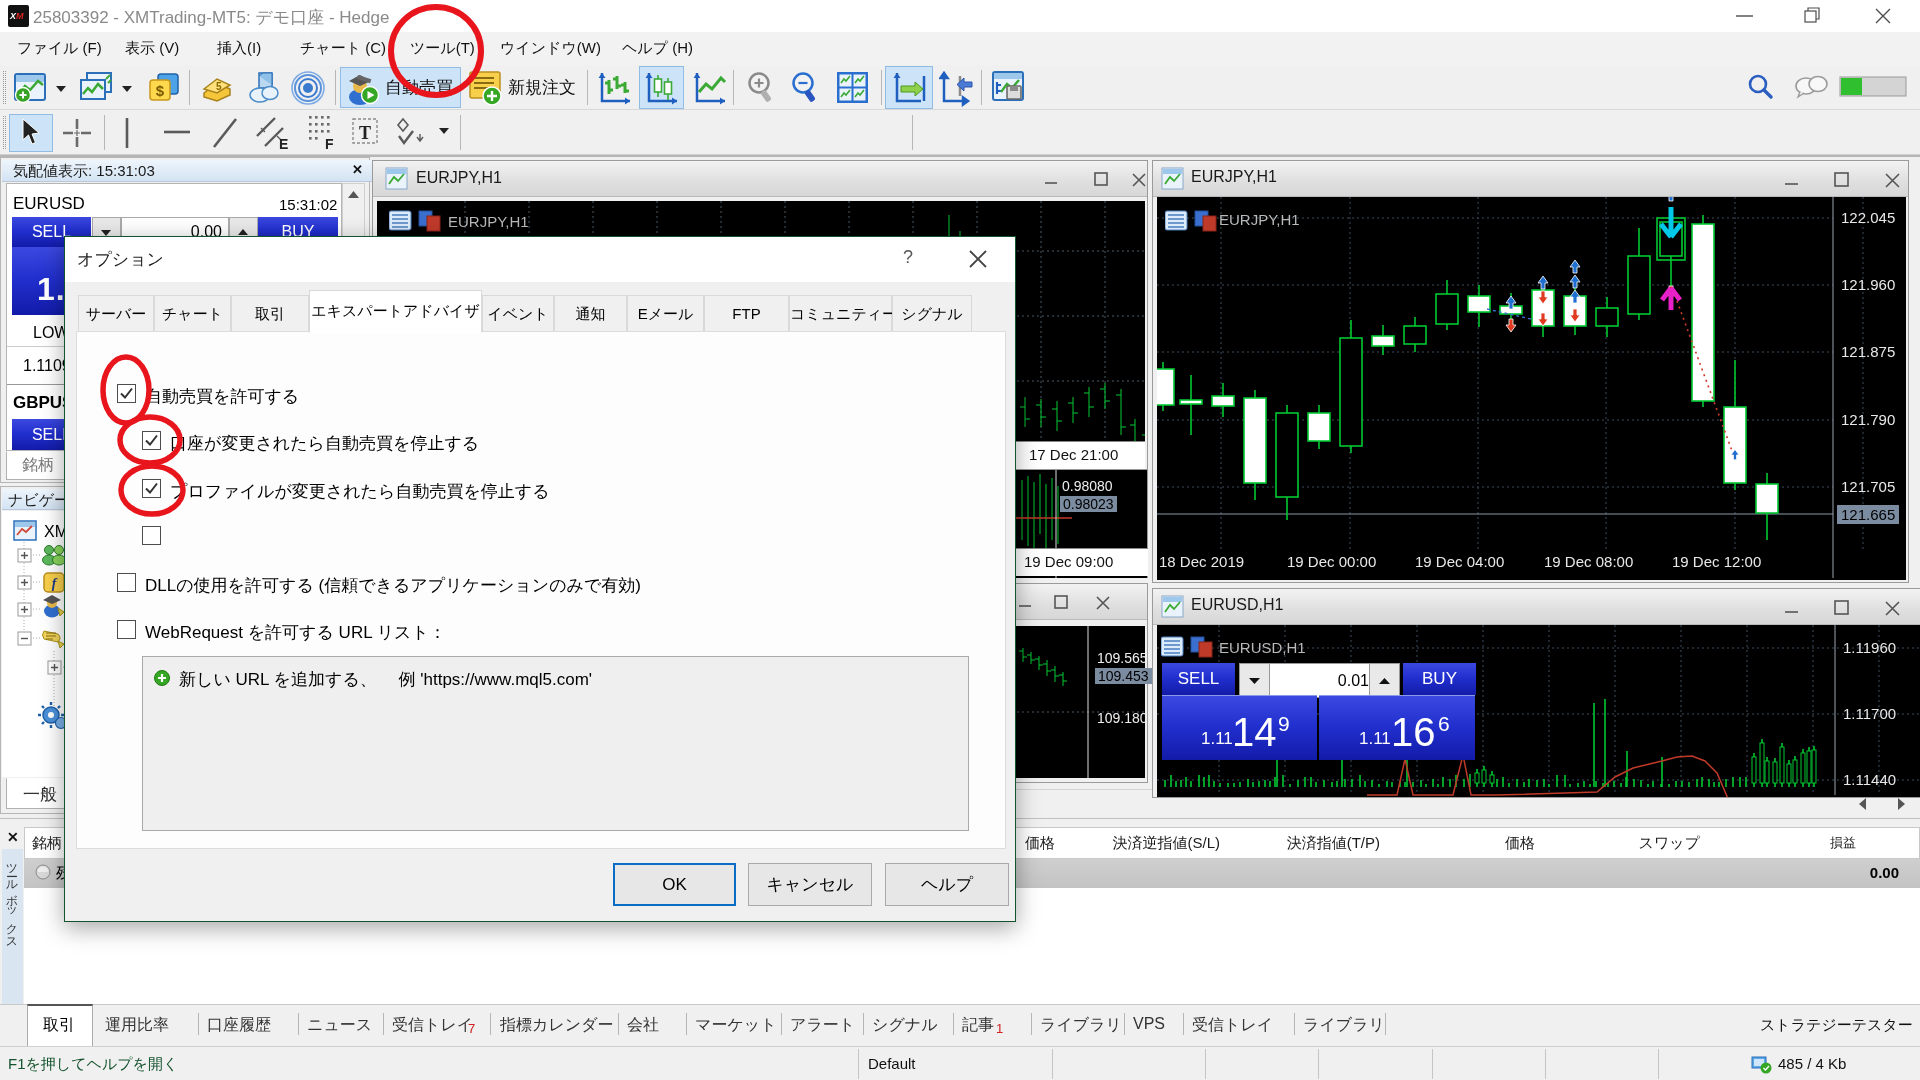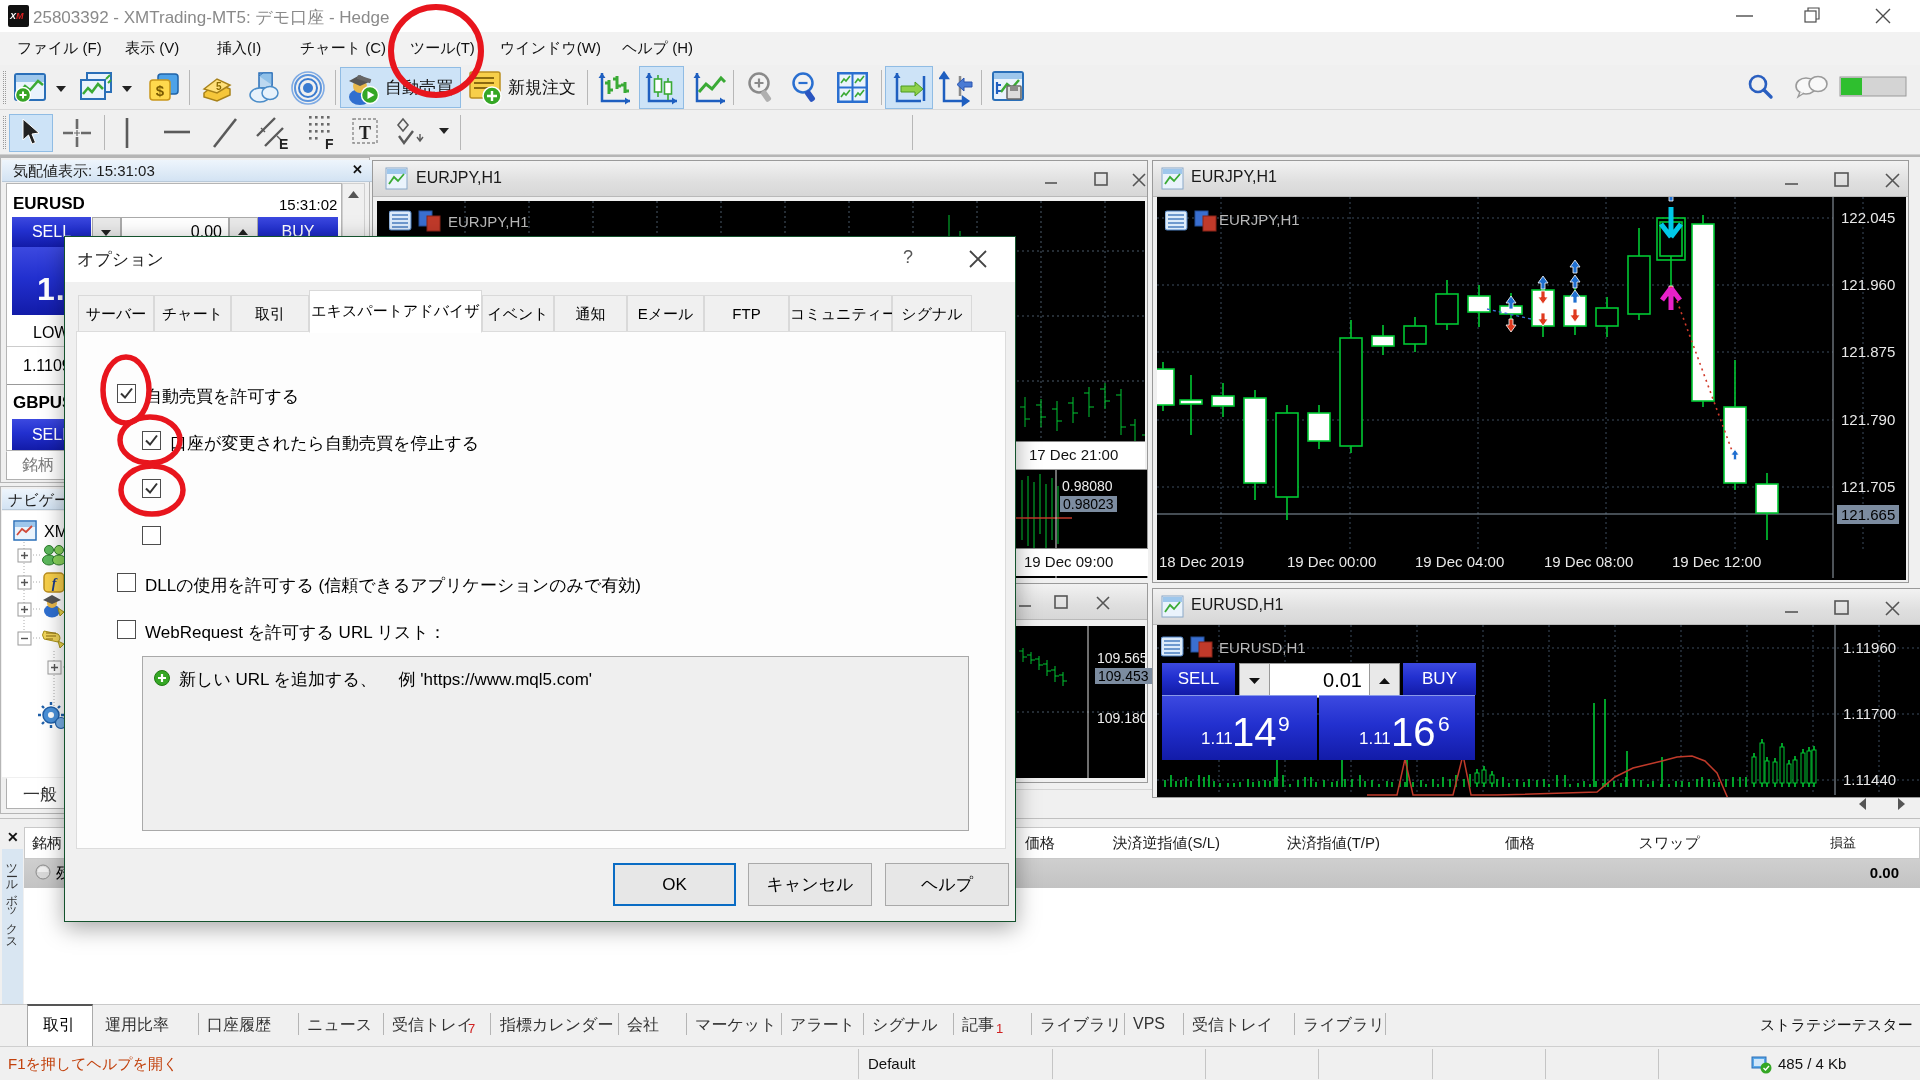--- a/index.html
+++ b/index.html
@@ -224,21 +224,21 @@
 <div class="tb-sep" style="left:912px;top:5px;height:35px"></div>
 </div>
 <div class="a" style="left:0;top:155px;width:1920px;height:2px;background:#b5b5b5"></div>
 
 <div class="a" style="left:0;top:157px;width:370px;height:326px;background:#f0f0f0;border:1px solid #b5b5b5">
  <div class="a" style="left:1px;top:2px;width:406px;height:22px;background:linear-gradient(#eef5fc,#d3e3f3);border-bottom:1px solid #b9c9d9">
    <div class="a" style="left:11px;top:2px;font-size:15px;color:#1a1a1a">気配値表示: 15:31:03</div>
    <div class="a" style="left:350px;top:2px;font-size:13px;color:#111;font-weight:bold">✕</div>
  </div>
  <div class="a" style="left:5px;top:25px;width:336px;height:268px;background:#fff;border:1px solid #b5b5b5">
-   <div class="a" style="left:6px;top:10px;font-size:17px;font-weight:bold;color:#000">EURUSD</div>
+   <div class="a" style="left:6px;top:10px;font-size:17px;font-weight:normal;color:#000">EURUSD</div>
    <div class="a" style="left:272px;top:12px;font-size:15px;color:#000">15:31:02</div>
    <div class="blue-btn a" style="left:5px;top:33px;width:79px;height:30px;font-size:16px;line-height:30px">SELL</div>
    <div class="a" style="left:85px;top:33px;width:29px;height:30px;background:#e9e9e9;border:1px solid #aaa">
      <svg width="27" height="28">
           <path d="M8 12 l5 6 5 -6 z" fill="#222"></path>
         </svg></div>
    <div class="a" style="left:114px;top:33px;width:108px;height:30px;background:#fff;border:1px solid #aaa;font-size:16px;text-align:right;line-height:28px;padding-right:6px">0.00</div>
    <div class="a" style="left:222px;top:33px;width:29px;height:30px;background:#e9e9e9;border:1px solid #aaa">
      <svg width="27" height="28">
           <path d="M8 17 l5 -6 5 6 z" fill="#222"></path>
@@ -691,21 +691,21 @@
    <rect x="30" y="2" width="13" height="15" fill="#3a6fd0" stroke="#24509a"></rect>
    <rect x="38" y="7" width="13" height="15" fill="#c03a2a" stroke="#8a2418"></rect>
  </svg>
  <div class="a" style="left:66px;top:50px;font-size:15px;color:#b9b9b9">EURUSD,H1</div>
 
  <div class="blue-btn a" style="left:9px;top:74px;width:73px;height:32px;font-size:17px;line-height:32px">SELL</div>
  <div class="a" style="left:86px;top:74px;width:31px;height:35px;background:#e9e9e9;border:1px solid #999">
    <svg width="29" height="33">
         <path d="M9 14 l5.5 6 5.5 -6 z" fill="#111"></path>
       </svg></div>
- <div class="a" style="left:116px;top:74px;width:101px;height:35px;background:#fff;border:1px solid #999;font-size:20px;text-align:right;line-height:33px;padding-right:7px">0.01</div>
+ <div class="a" style="left:116px;top:74px;width:101px;height:35px;background:#fff;border:1px solid #999;font-size:16px;text-align:right;line-height:33px;">0.01</div>
  <div class="a" style="left:216px;top:74px;width:31px;height:35px;background:#e9e9e9;border:1px solid #999">
    <svg width="29" height="33">
         <path d="M9 20 l5.5 -6 5.5 6 z" fill="#111"></path>
       </svg></div>
  <div class="blue-btn a" style="left:250px;top:74px;width:73px;height:32px;font-size:17px;line-height:32px">BUY</div>
  <div class="blue-btn a" style="left:9px;top:106px;width:155px;height:65px;border-top:1px solid #8a9ae8">
    <span class="a" style="left:39px;top:33px;font-size:17px">1.11</span>
    <span class="a" style="left:70px;top:14px;font-size:40px">14</span>
    <span class="a" style="left:116px;top:16px;font-size:21px">9</span>
  </div>
@@ -770,21 +770,21 @@
 <div class="a" style="left:953px;top:8px;width:1px;height:22px;background:#b5b5b5"></div>
 <div class="a" style="left:1031px;top:8px;width:1px;height:22px;background:#b5b5b5"></div>
 <div class="a" style="left:1124px;top:8px;width:1px;height:22px;background:#b5b5b5"></div>
 <div class="a" style="left:1183px;top:8px;width:1px;height:22px;background:#b5b5b5"></div>
 <div class="a" style="left:1294px;top:8px;width:1px;height:22px;background:#b5b5b5"></div>
 <div class="a" style="left:1385px;top:8px;width:1px;height:22px;background:#b5b5b5"></div>
 <div class="a" style="left:1760px;top:11px;font-size:15px;color:#111">ストラテジーテスター</div>
 </div>
 
 <div class="a" style="left:0;top:1046px;width:1920px;height:34px;background:#f0f0f0;border-top:1px solid #cfcfcf">
- <div class="a" style="left:8px;top:8px;font-size:15px;color:#c2410c">F1を押してヘルプを開く</div>
+ <div class="a" style="left:8px;top:8px;font-size:15px;color:#14532d">F1を押してヘルプを開く</div>
  <div class="a" style="left:858px;top:2px;width:1px;height:30px;background:#c5c5c5"></div>
  <div class="a" style="left:868px;top:8px;font-size:15px;color:#111">Default</div>
  <div class="a" style="left:1052px;top:2px;width:1px;height:30px;background:#c5c5c5"></div>
  <div class="a" style="left:1205px;top:2px;width:1px;height:30px;background:#c5c5c5"></div>
  <div class="a" style="left:1318px;top:2px;width:1px;height:30px;background:#c5c5c5"></div>
  <div class="a" style="left:1432px;top:2px;width:1px;height:30px;background:#c5c5c5"></div>
  <div class="a" style="left:1545px;top:2px;width:1px;height:30px;background:#c5c5c5"></div>
  <div class="a" style="left:1658px;top:2px;width:1px;height:30px;background:#c5c5c5"></div>
  <svg class="a" style="left:1750px;top:6px" width="24" height="22">
   <rect x="2" y="4" width="14" height="11" fill="#5aa8e8" stroke="#2a6fb8"></rect>
@@ -819,20 +819,21 @@
         <path d="M3 8.5 L7 12.5 L14 3.5" fill="none" stroke="#333" stroke-width="2"></path>
       </svg></div>
 <div class="cblbl" style="left:80px;top:148px">自動売買を許可する</div>
 <div class="cb" style="left:77px;top:194px"><svg width="17" height="17">
         <path d="M3 8.5 L7 12.5 L14 3.5" fill="none" stroke="#333" stroke-width="2"></path>
       </svg></div>
 <div class="cblbl" style="left:105px;top:195px">口座が変更されたら自動売買を停止する</div>
 <div class="cb" style="left:77px;top:242px"><svg width="17" height="17">
         <path d="M3 8.5 L7 12.5 L14 3.5" fill="none" stroke="#333" stroke-width="2"></path>
       </svg></div>
+<div class="cblbl" style="left:105px;top:243px">プロファイルが変更されたら自動売買を停止する</div>
 <div class="cb" style="left:77px;top:289px"></div>
 <div class="cb" style="left:52px;top:336px"></div>
 <div class="cblbl" style="left:80px;top:337px">DLLの使用を許可する (信頼できるアプリケーションのみで有効)</div>
 <div class="cb" style="left:52px;top:383px"></div>
 <div class="cblbl" style="left:80px;top:384px">WebRequest を許可する URL リスト：</div>
 
  <div class="a" style="left:77px;top:419px;width:827px;height:175px;background:#efefef;border:1px solid #a9a9a9">
   <svg class="a" style="left:11px;top:13px" width="18" height="18">
    <circle cx="8" cy="8" r="7.5" fill="#35a725" stroke="#1f7a12"></circle>
    <path d="M8 4 V12 M4 8 H12" stroke="#fff" stroke-width="2.2"></path>

